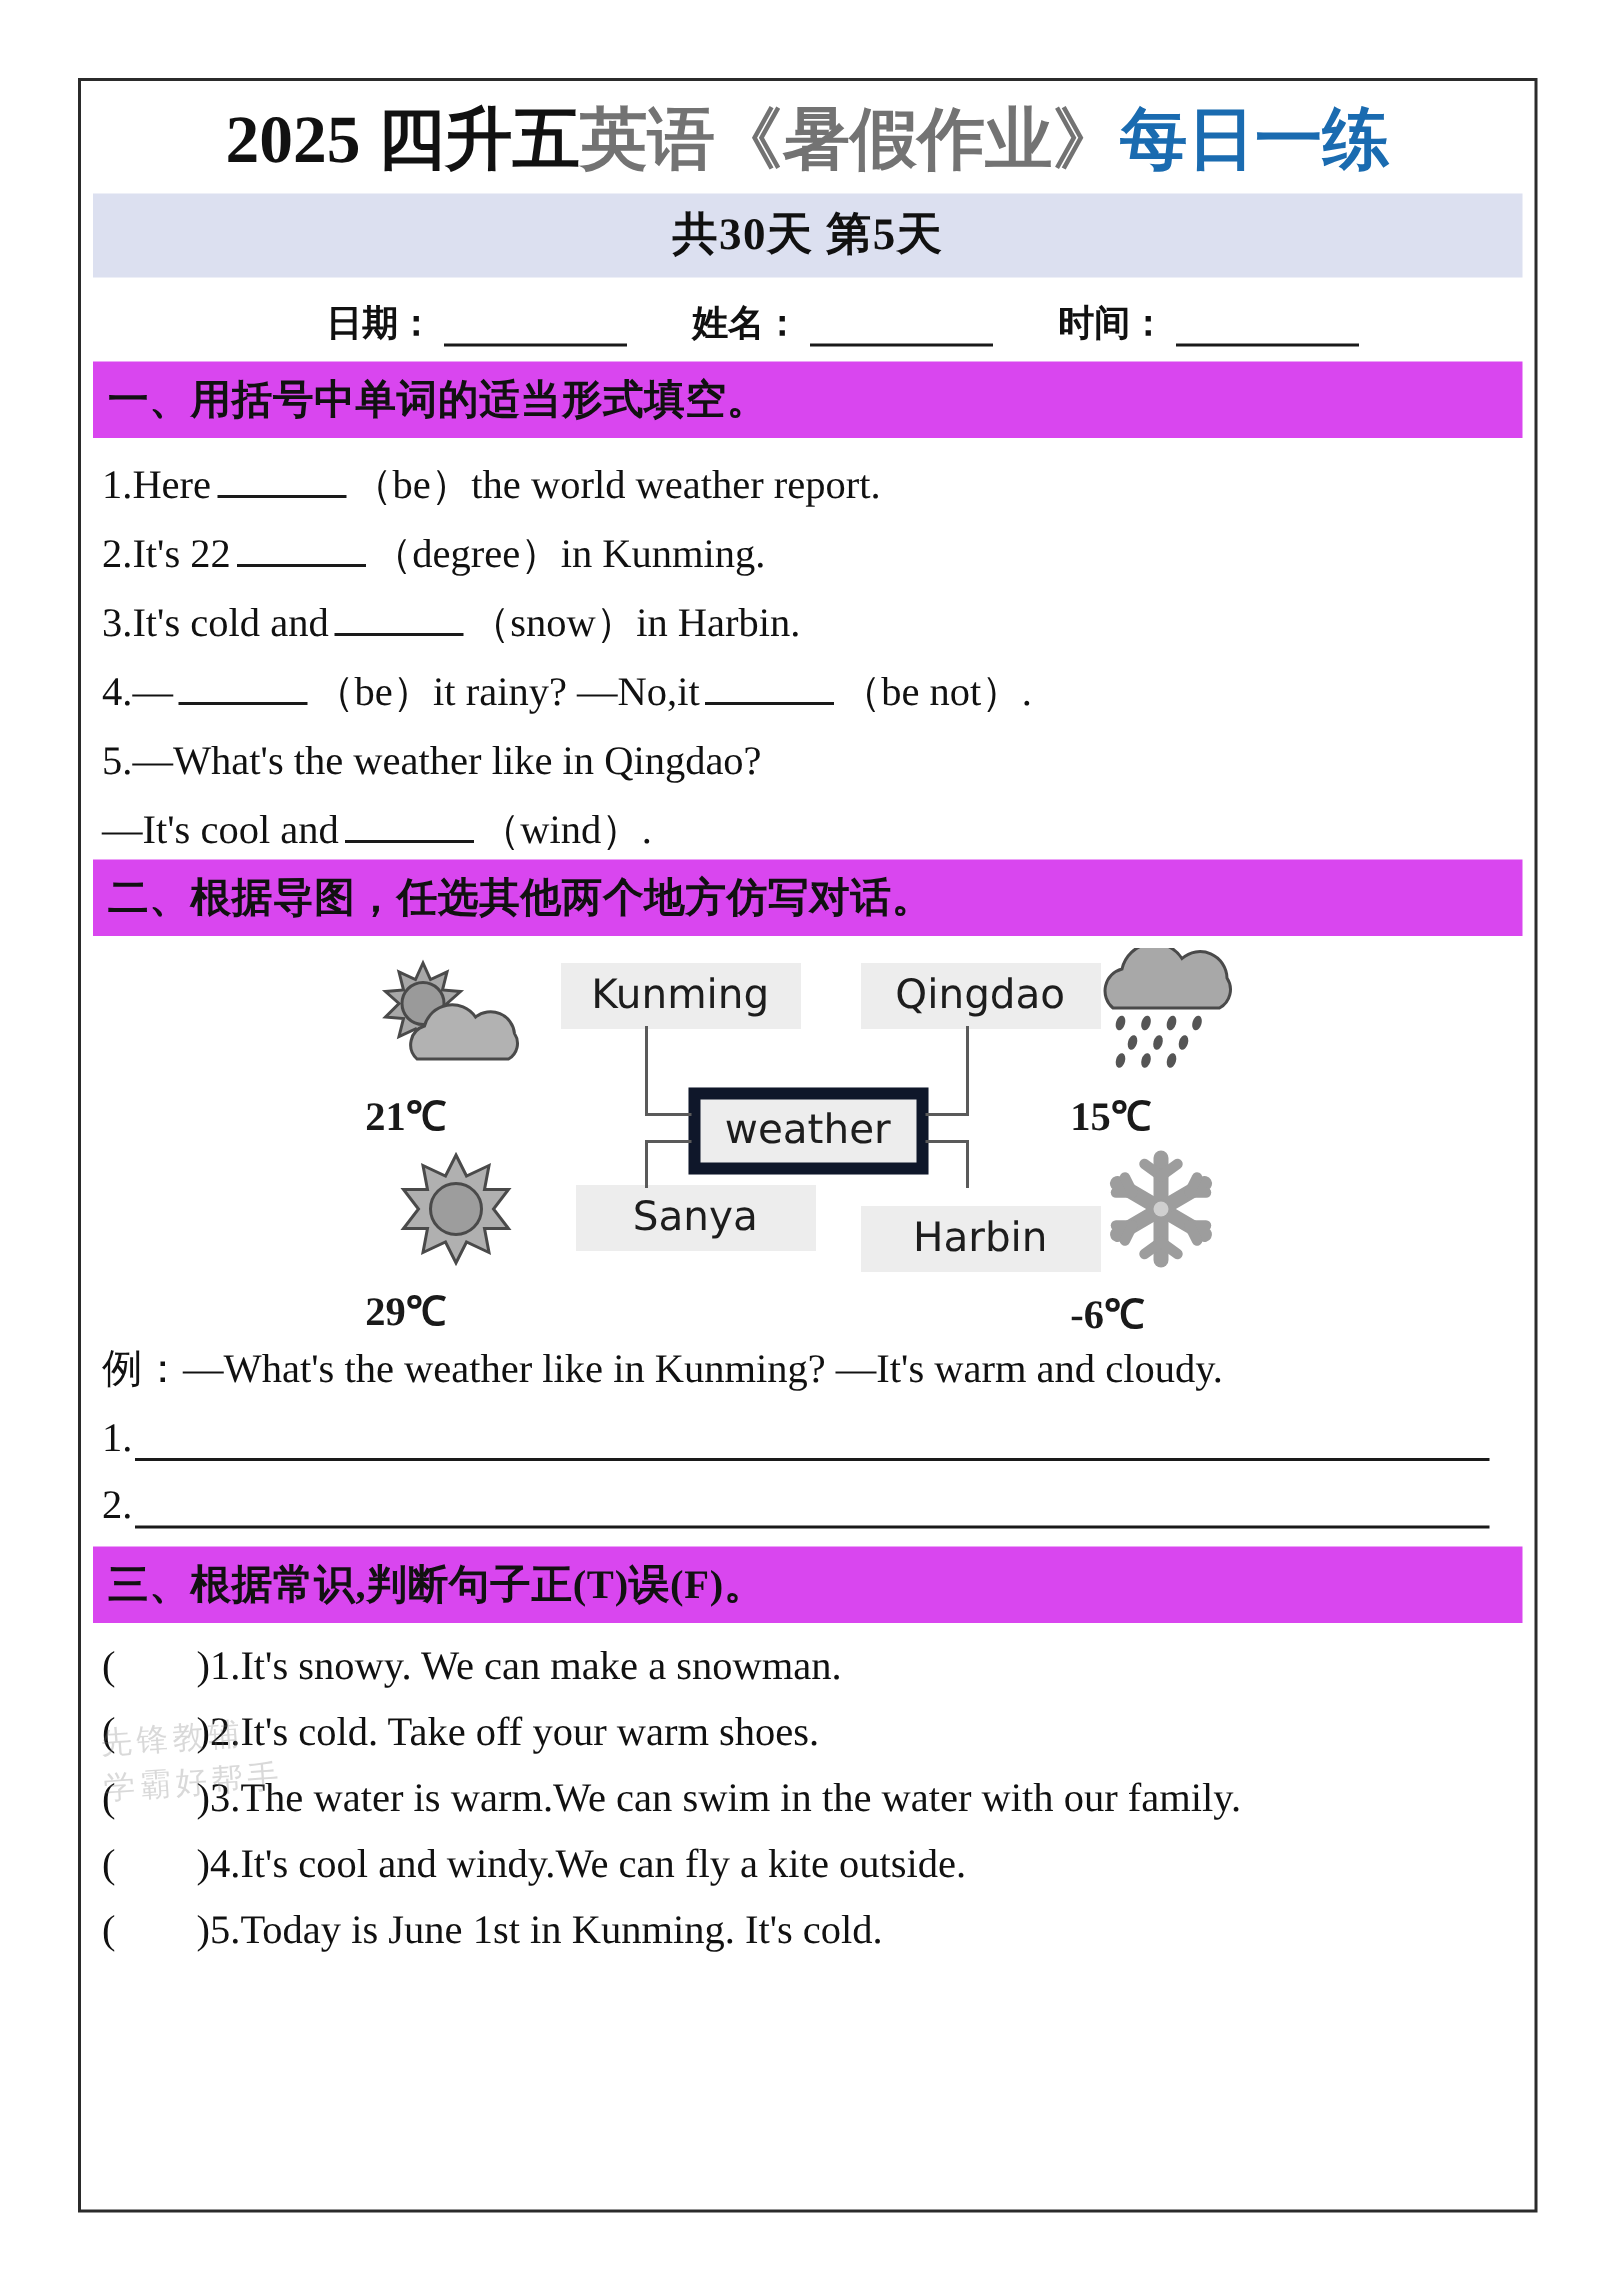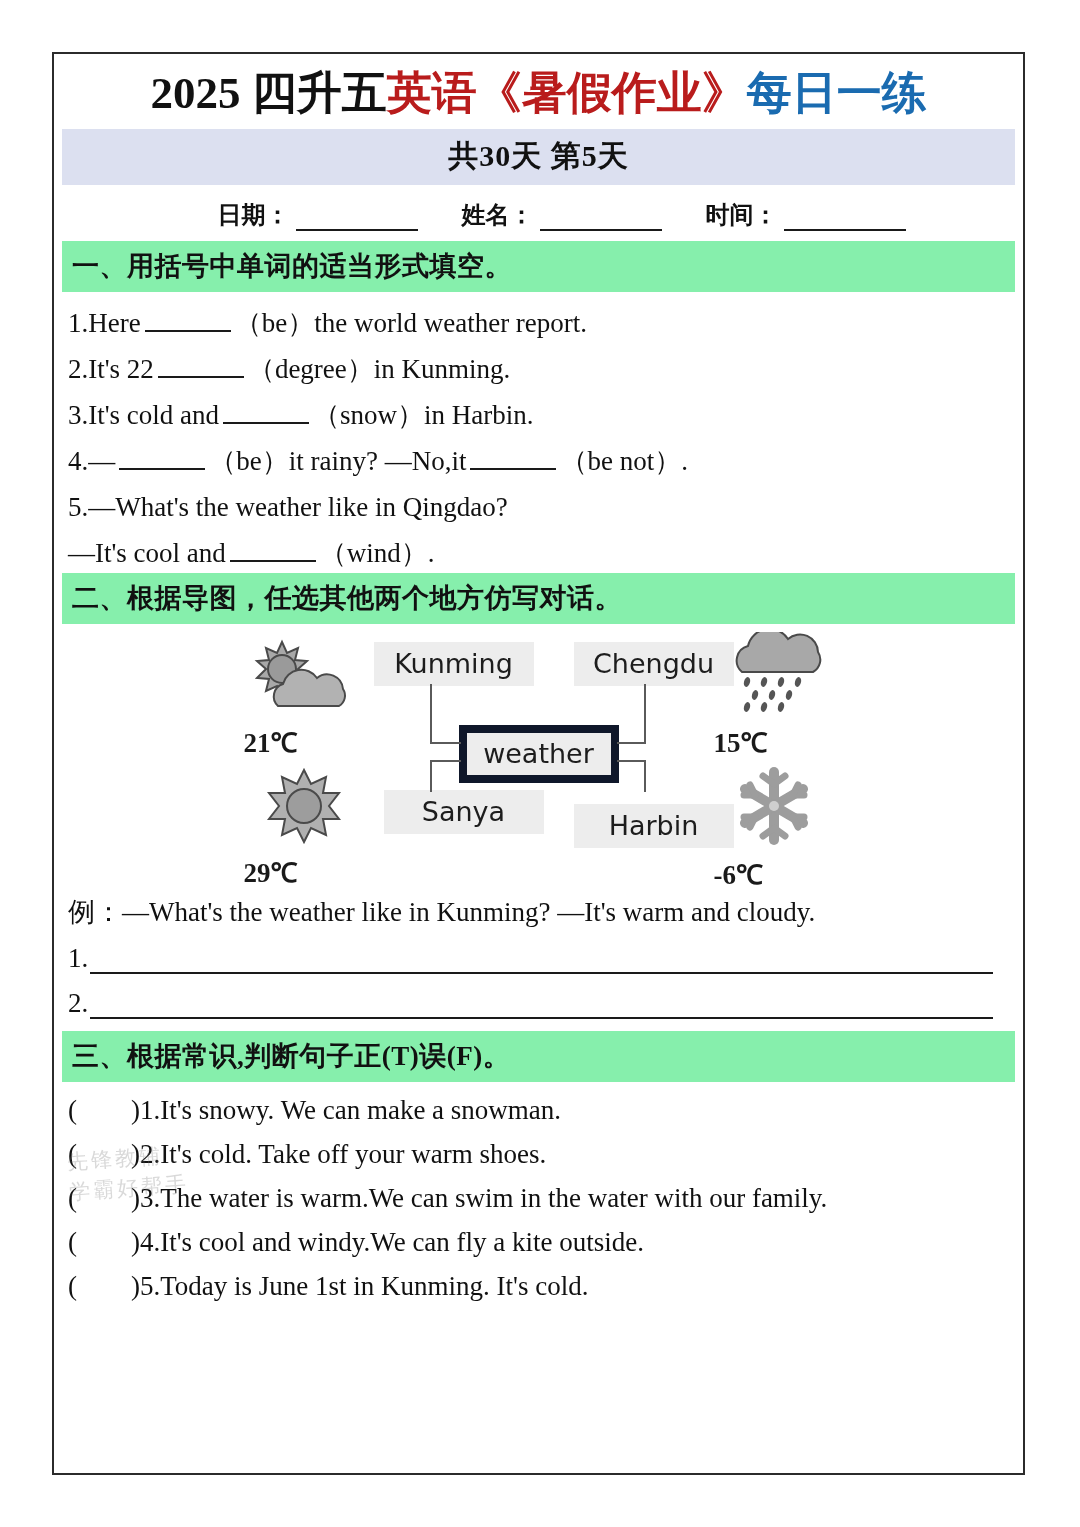--- a/index.html
+++ b/index.html
@@ -32,21 +32,21 @@
     text-align: center;
     font-family: "Liberation Serif", serif;
     font-weight: bold;
     font-size: 45px;
     line-height: 1.05;
     letter-spacing: 0px;
     margin-top: 16px;
     white-space: nowrap;
   }
   .title .blk { color: #111111; }
-  .title .red { color: #b91c1c; }
+  .title .red { color: #737373; }
   .title .blu { color: #1a6bb0; }
 
   
   .day-banner {
     margin: 12px 8px 0 8px;
     background: #dce0f0;
     text-align: center;
     font-weight: bold;
     font-size: 30px;
     color: #111;
@@ -71,21 +71,21 @@
   .blank-line {
     display: inline-block;
     border-bottom: 2px solid #1a1a1a;
     width: 122px;
     height: 20px;
     margin-left: 6px;
   }
 
   
   .sec-bar {
-    background: #86efac;
+    background: #d946ef;
     font-size: 27px;
     font-weight: bold;
     color: #111;
     padding: 7px 0 8px 10px;
     margin: 0 8px;
     letter-spacing: 0.5px;
     white-space: nowrap;
   }
 
   
@@ -310,21 +310,21 @@
             <line x1="41" y1="53" x2="36" y2="63"></line>
           <line x1="79" y1="31" x2="90" y2="31"></line>
             <line x1="79" y1="31" x2="84" y2="21"></line>
         </g>
         <circle cx="60" cy="42" r="5" fill="#cfcfcf"></circle>
       </svg>
       <div class="temp">-6℃</div>
     </div>
 
     <div class="node" style="left:130px; top:10px;">Kunming</div>
-    <div class="node" style="left:330px; top:10px;">Chengdu</div>
+    <div class="node" style="left:330px; top:10px;">Qingdao</div>
     <div class="center-node" style="left:215px; top:93px;">weather</div>
     <div class="node" style="left:118px; top:158px;margin-left:22px;">Sanya</div>
     <div class="node" style="left:330px; top:158px;margin-top:14px;">Harbin</div>
 
     <div class="conn" style="left:186px; top:52px; width:2px; height:60px; border-width:0 0 0 2px;"></div>
     <div class="conn" style="left:186px; top:110px; width:31px; height:2px; border-width:2px 0 0 0;"></div>
     <div class="conn" style="left:186px; top:128px; width:31px; height:2px; border-width:2px 0 0 0;"></div>
     <div class="conn" style="left:186px; top:128px; width:2px; height:32px; border-width:0 0 0 2px;"></div>
 
     <div class="conn" style="left:400px; top:52px; width:2px; height:60px; border-width:0 0 0 2px;"></div>

